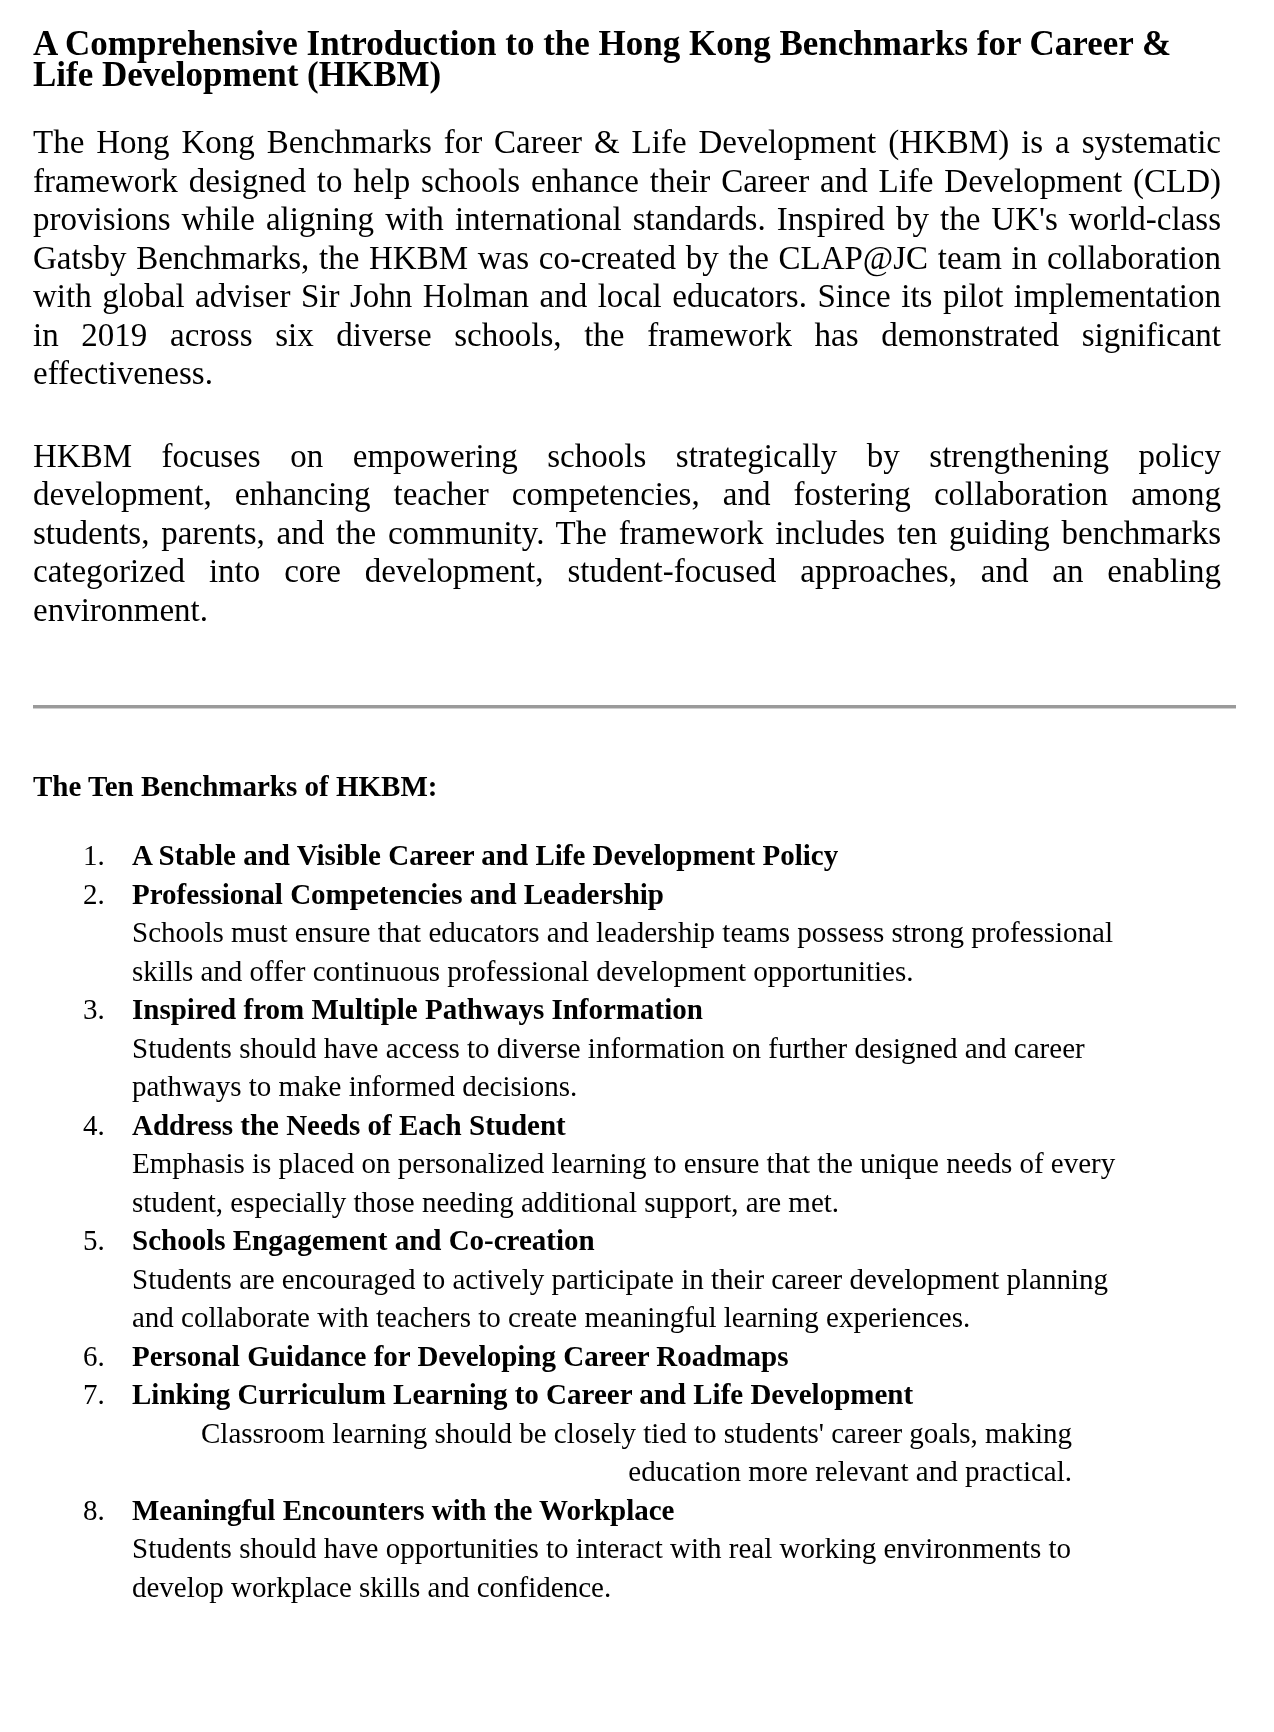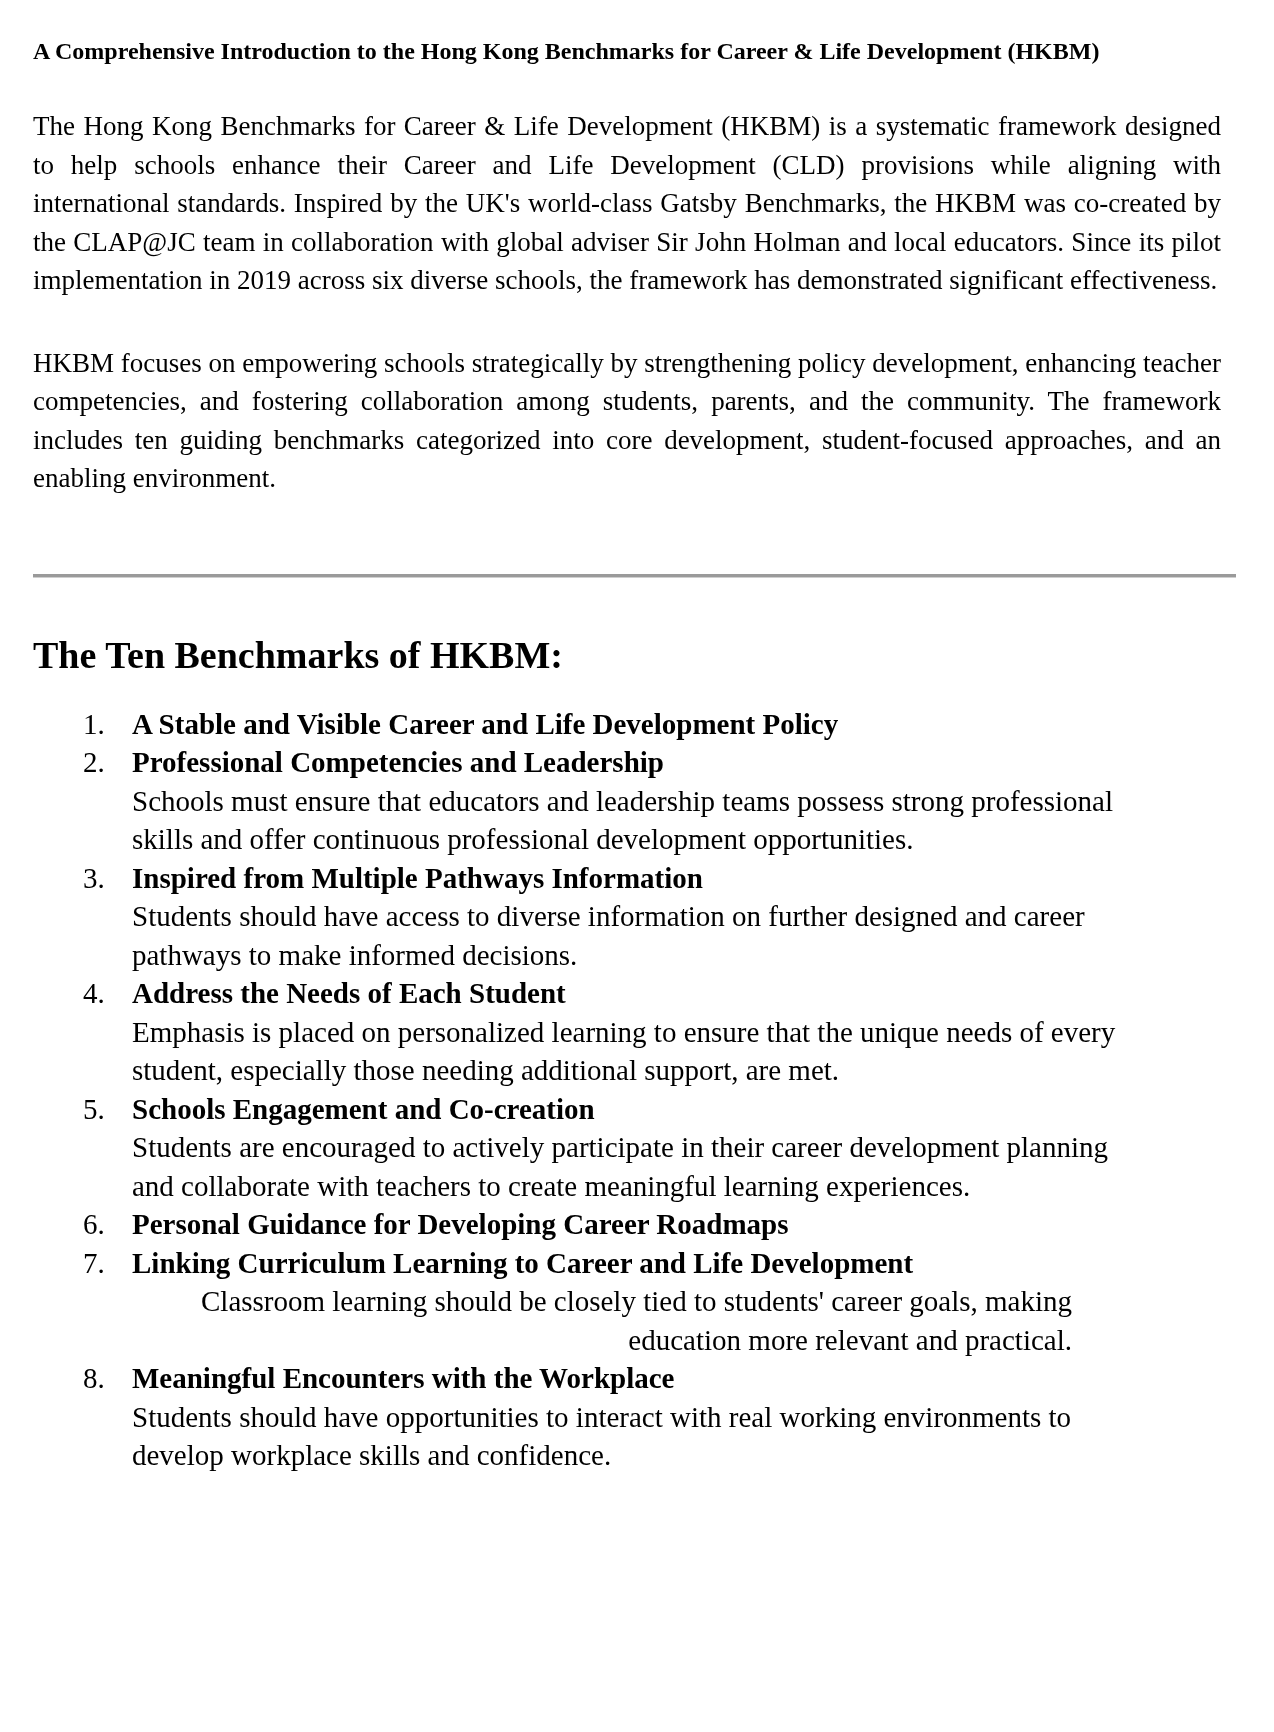--- a/index.html
+++ b/index.html
@@ -11,41 +11,41 @@
       color: #000000;
     }
     .page {
       position: relative;
       padding: 28px 38px 0 33px;
       box-sizing: border-box;
       width: 1274px;
     }
     .doc-title {
       font-weight: bold;
-      font-size: 24px;
-      line-height: 46px;
+      font-size: 35px;
+      line-height: 31px;
       margin: 0 0 33px 0;
     }
     .para {
-      font-size: 27px;
+      font-size: 33px;
       line-height: 38.5px;
       text-align: justify;
       text-align-last: left;
       margin: 0 0 38px 0;
     }
     .rule {
       height: 0;
       border: none;
       border-top: 3px solid #9a9a9a;
       border-bottom: 1px solid #cfcfcf;
       margin: 76px 0 58px 0;
     }
     .section-title {
       font-weight: bold;
-      font-size: 38px;
+      font-size: 29px;
       line-height: 39px;
       margin: 0 0 30px 0;
     }
     ol.benchmarks {
       list-style: none;
       margin: 0;
       padding: 0;
     }
     ol.benchmarks li {
       position: relative;

